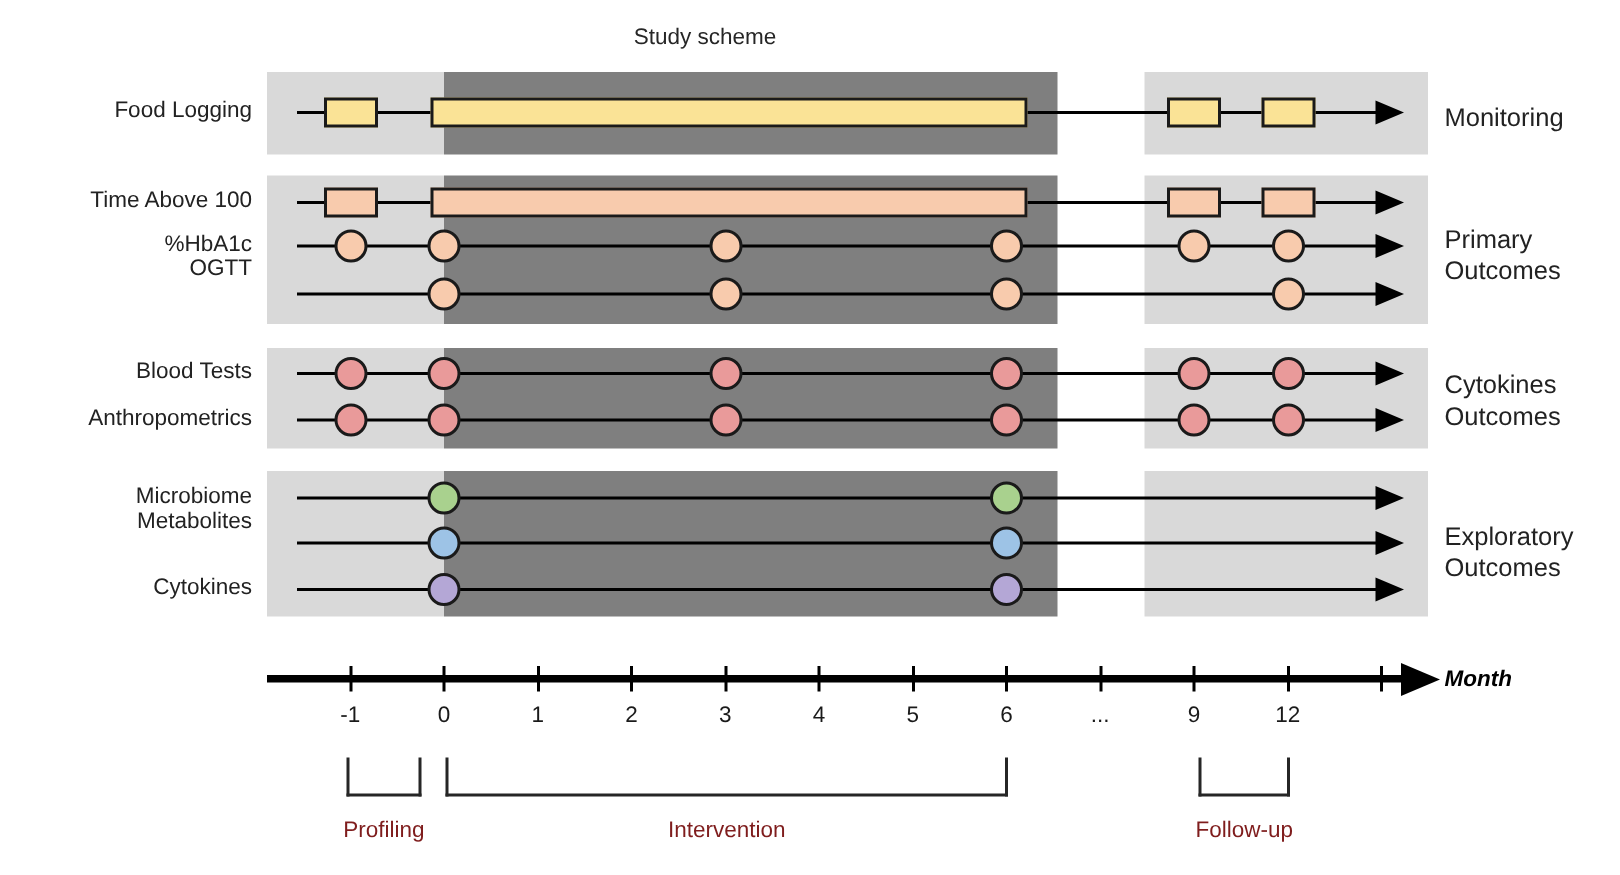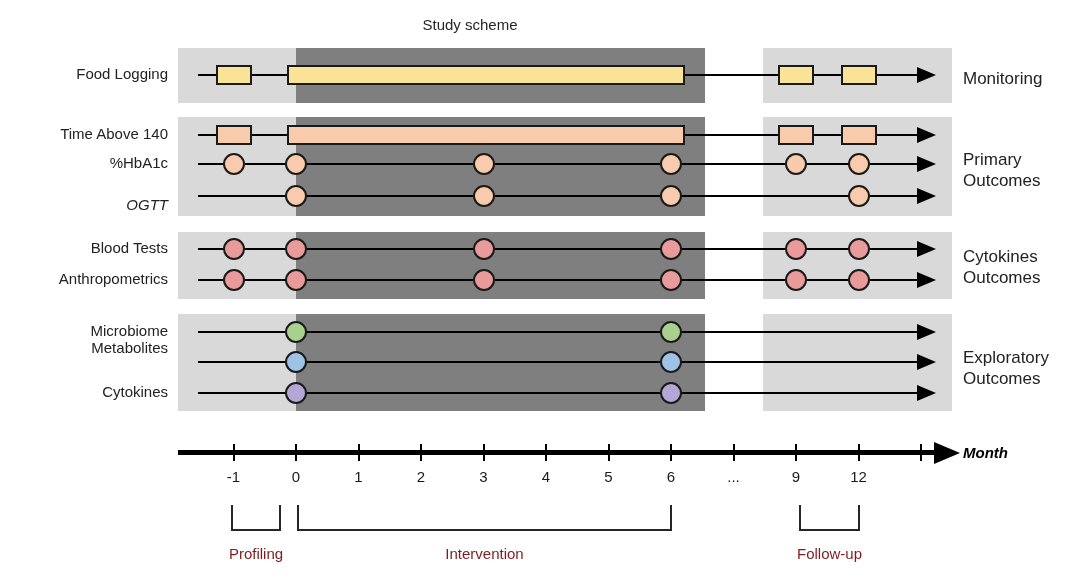--- a/index.html
+++ b/index.html
@@ -47,41 +47,41 @@
       <div class="abs" style="left: 0px; top: 0px;">
         <div class="abs row-label" style="left: 0px; top: 65px; width: 168px;">Food Logging</div>
         <div class="row-line" style="left: 198px; top: 74px; width: 720px;"></div>
         <div class="arrow" style="left: 917px; top: 67px;"></div>
         <div class="bar" style="left: 287px; top: 65px; width: 398px; background: rgb(250, 227, 150);"></div>
         <div class="bar" style="left: 215.5px; top: 65px; width: 36px; background: rgb(250, 227, 150);"></div>
         <div class="bar" style="left: 778px; top: 65px; width: 36px; background: rgb(250, 227, 150);"></div>
         <div class="bar" style="left: 840.5px; top: 65px; width: 36px; background: rgb(250, 227, 150);"></div>
       </div>
       <div class="abs" style="left: 0px; top: 0px;">
-        <div class="abs row-label" style="left: 0px; top: 125px; width: 168px;">Time Above 140</div>
+        <div class="abs row-label" style="left: 0px; top: 125px; width: 168px;">Time Above 100</div>
         <div class="row-line" style="left: 198px; top: 134px; width: 720px;"></div>
         <div class="arrow" style="left: 917px; top: 127px;"></div>
         <div class="bar" style="left: 287px; top: 125px; width: 398px; background: rgb(248, 203, 173);"></div>
         <div class="bar" style="left: 215.5px; top: 125px; width: 36px; background: rgb(248, 203, 173);"></div>
         <div class="bar" style="left: 778px; top: 125px; width: 36px; background: rgb(248, 203, 173);"></div>
         <div class="bar" style="left: 840.5px; top: 125px; width: 36px; background: rgb(248, 203, 173);"></div>
       </div>
       <div class="abs" style="left: 0px; top: 0px;">
         <div class="abs row-label" style="left: 0px; top: 154px; width: 168px;">%HbA1c</div>
         <div class="row-line" style="left: 198px; top: 163px; width: 720px;"></div>
         <div class="arrow" style="left: 917px; top: 156px;"></div>
         <div class="circle" style="left: 222.5px; top: 153px; background: rgb(248, 203, 173);"></div>
         <div class="circle" style="left: 285px; top: 153px; background: rgb(248, 203, 173);"></div>
         <div class="circle" style="left: 472.5px; top: 153px; background: rgb(248, 203, 173);"></div>
         <div class="circle" style="left: 660px; top: 153px; background: rgb(248, 203, 173);"></div>
         <div class="circle" style="left: 785px; top: 153px; background: rgb(248, 203, 173);"></div>
         <div class="circle" style="left: 847.5px; top: 153px; background: rgb(248, 203, 173);"></div>
       </div>
       <div class="abs" style="left: 0px; top: 0px;">
-        <div class="abs row-label" style="left: 0px; top: 196px; width: 168px; font-style: italic;">OGTT</div>
+        <div class="abs row-label" style="left: 0px; top: 170px; width: 168px;">OGTT</div>
         <div class="row-line" style="left: 198px; top: 195px; width: 720px;"></div>
         <div class="arrow" style="left: 917px; top: 188px;"></div>
         <div class="circle" style="left: 285px; top: 185px; background: rgb(248, 203, 173);"></div>
         <div class="circle" style="left: 472.5px; top: 185px; background: rgb(248, 203, 173);"></div>
         <div class="circle" style="left: 660px; top: 185px; background: rgb(248, 203, 173);"></div>
         <div class="circle" style="left: 847.5px; top: 185px; background: rgb(248, 203, 173);"></div>
       </div>
       <div class="abs" style="left: 0px; top: 0px;">
         <div class="abs row-label" style="left: 0px; top: 239px; width: 168px;">Blood Tests</div>
         <div class="row-line" style="left: 198px; top: 248px; width: 720px;"></div>

